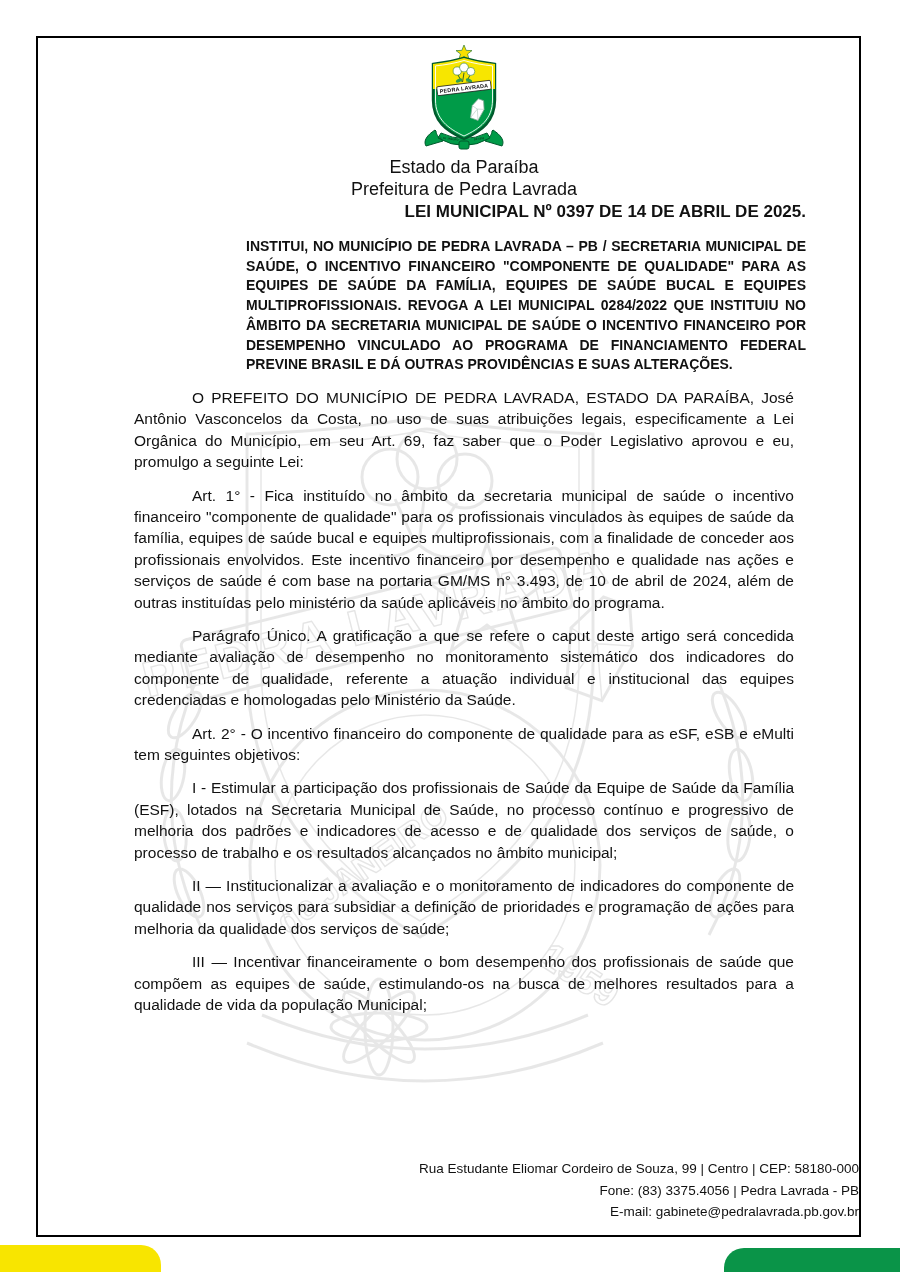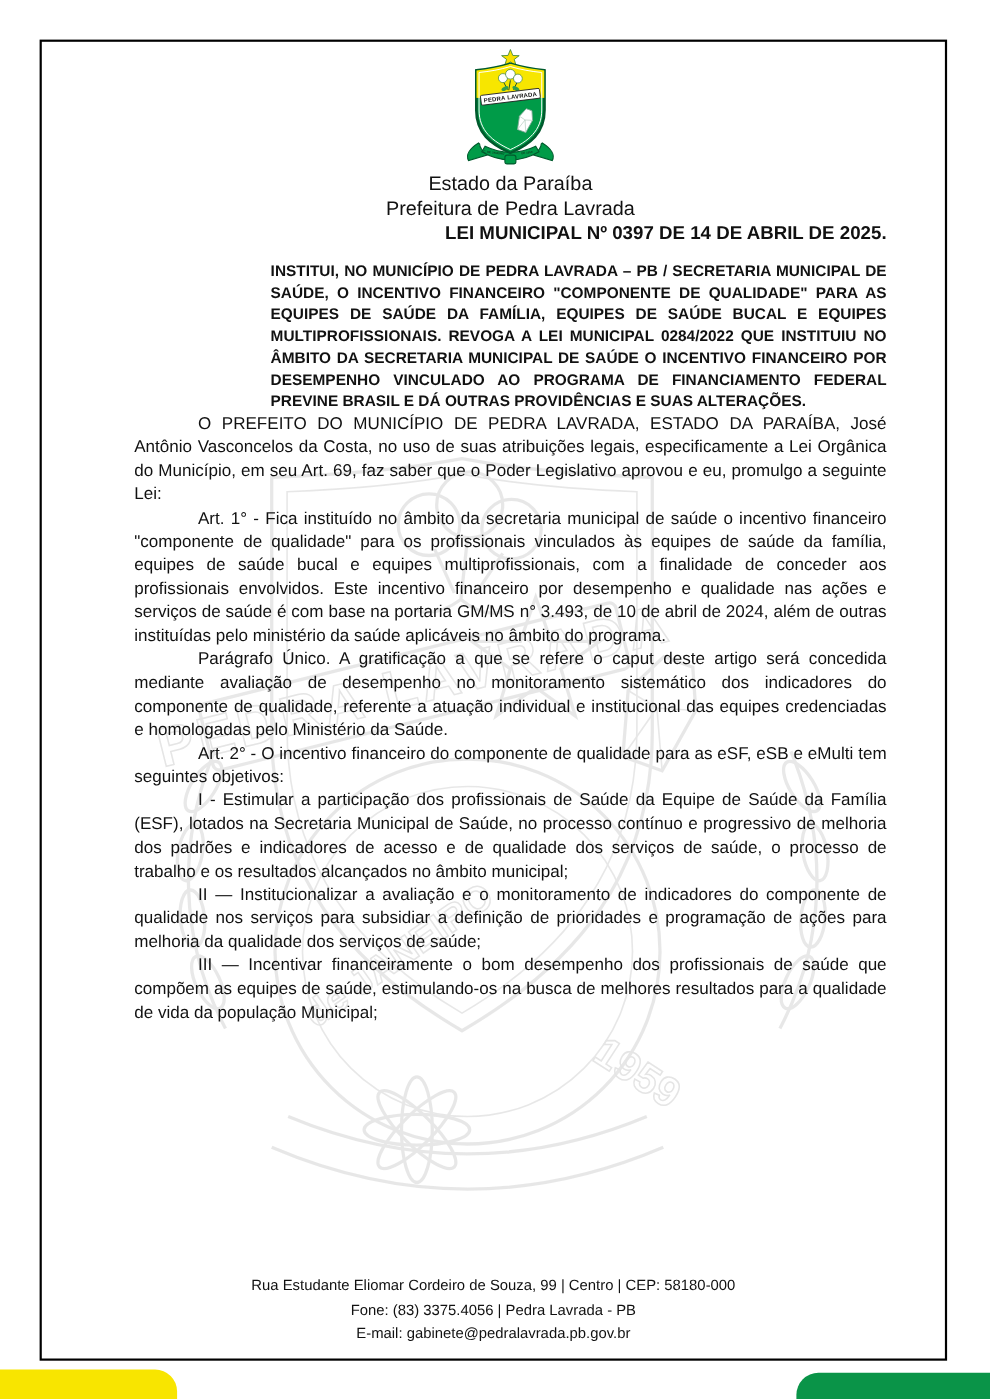--- a/index.html
+++ b/index.html
@@ -16,26 +16,26 @@
     margin-left:8px; opacity:.55; pointer-events:none;
   }
   .content { position:relative; padding:4px 53px 0 84px; }
   .crest { display:block; margin:2px auto 0; width:92px; height:112px; }
   .org-line { text-align:center; font-size:18px; line-height:22px; }
   .doc-title { text-align:right; font-size:17px; font-weight:bold; line-height:23px; }
   .ementa {
     margin:14px 0 0 124px; font-weight:bold; font-size:14px; line-height:19.7px;
     text-align:justify;
   }
-  p.body { margin:0; font-size:15.5px; line-height:21.4px; text-align:justify; text-indent:58px; }
+  p.body { margin:12px; font-size:15.5px; line-height:21.4px; text-align:justify; text-indent:58px; }
   .mt-pre { margin-top:33px; }
   .mt-art1 { margin-top:21px; }
   .mt-art2 { margin-top:30px; }
   .mt-inc { margin-top:22px; }
-  .footer { position:absolute; left:0; right:0; top:1120px; text-align:center; }
+  .footer { position:absolute; left:0; right:0; top:1120px; text-align:right; }
   .footer div { font-size:13.5px; line-height:21.5px; }
   .deco-yellow {
     position:absolute; left:0; bottom:0; width:161px; height:27px;
     background:#F8E500; border-radius:0 20px 0 0;
   }
   .deco-green {
     position:absolute; right:0; bottom:0; width:176px; height:24px;
     background:#0A9448; border-radius:20px 0 0 0;
   }
   .wm-stroke { fill:none; stroke:#d5d5d5; stroke-width:3; }

